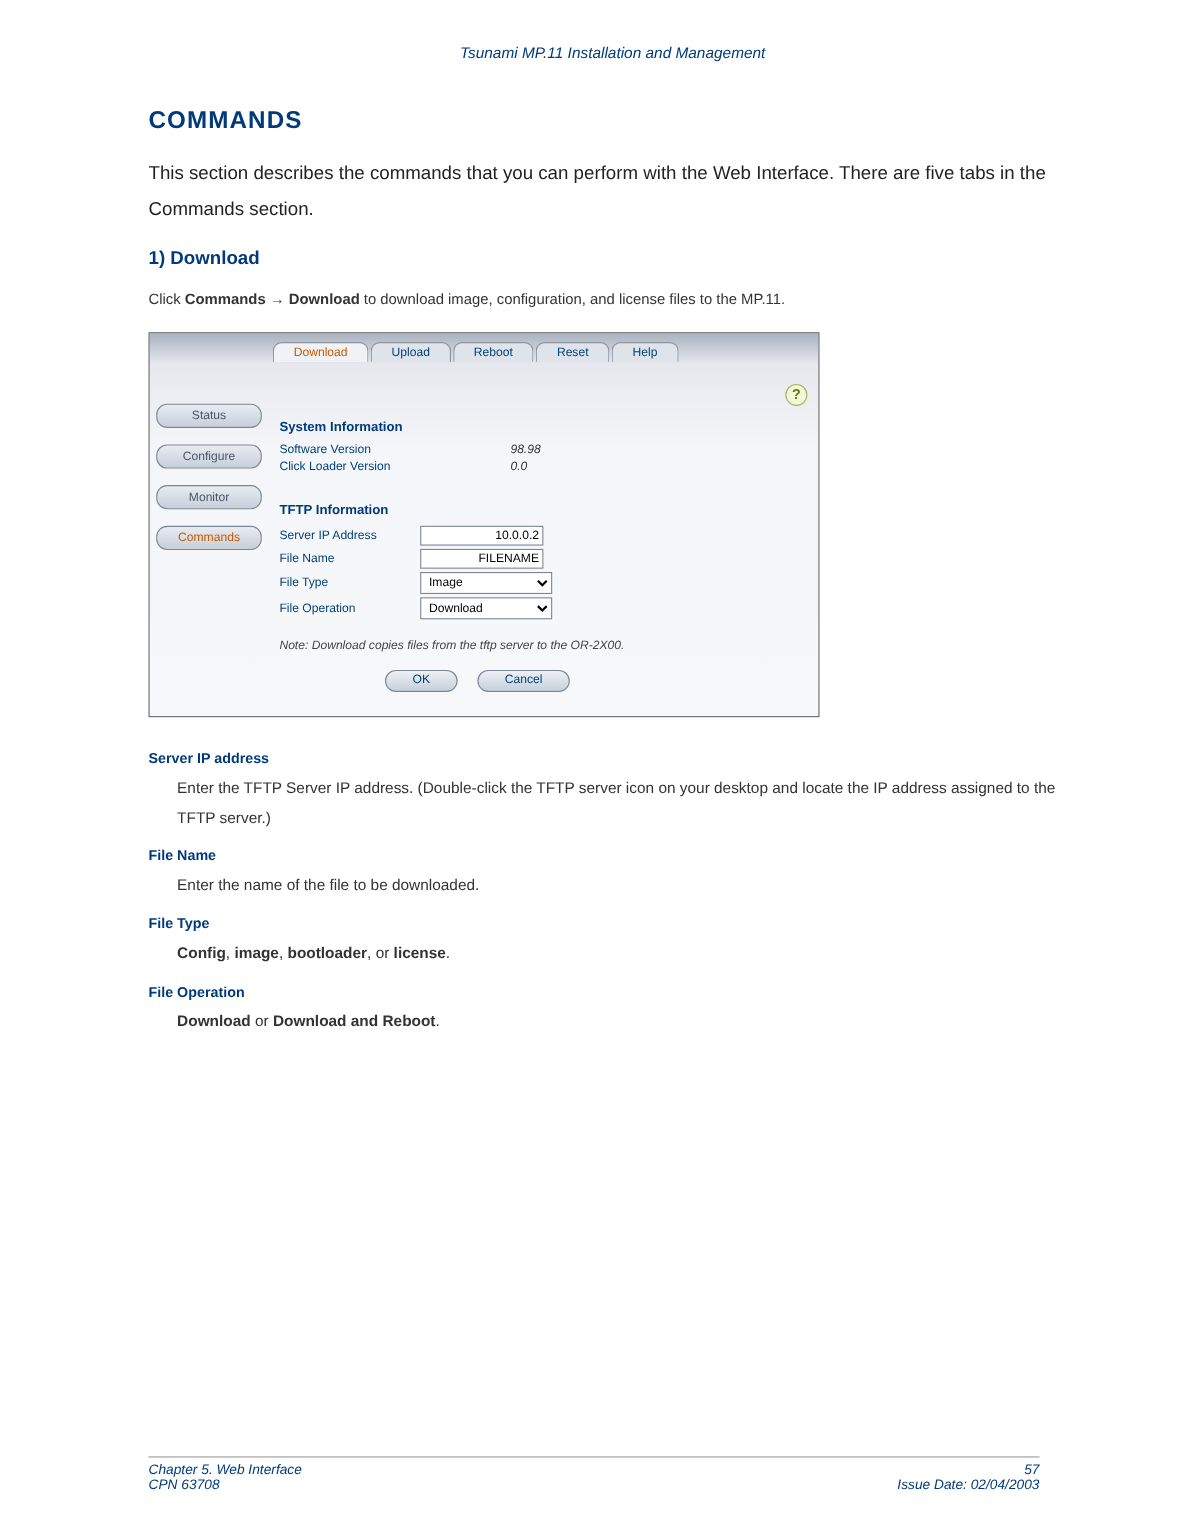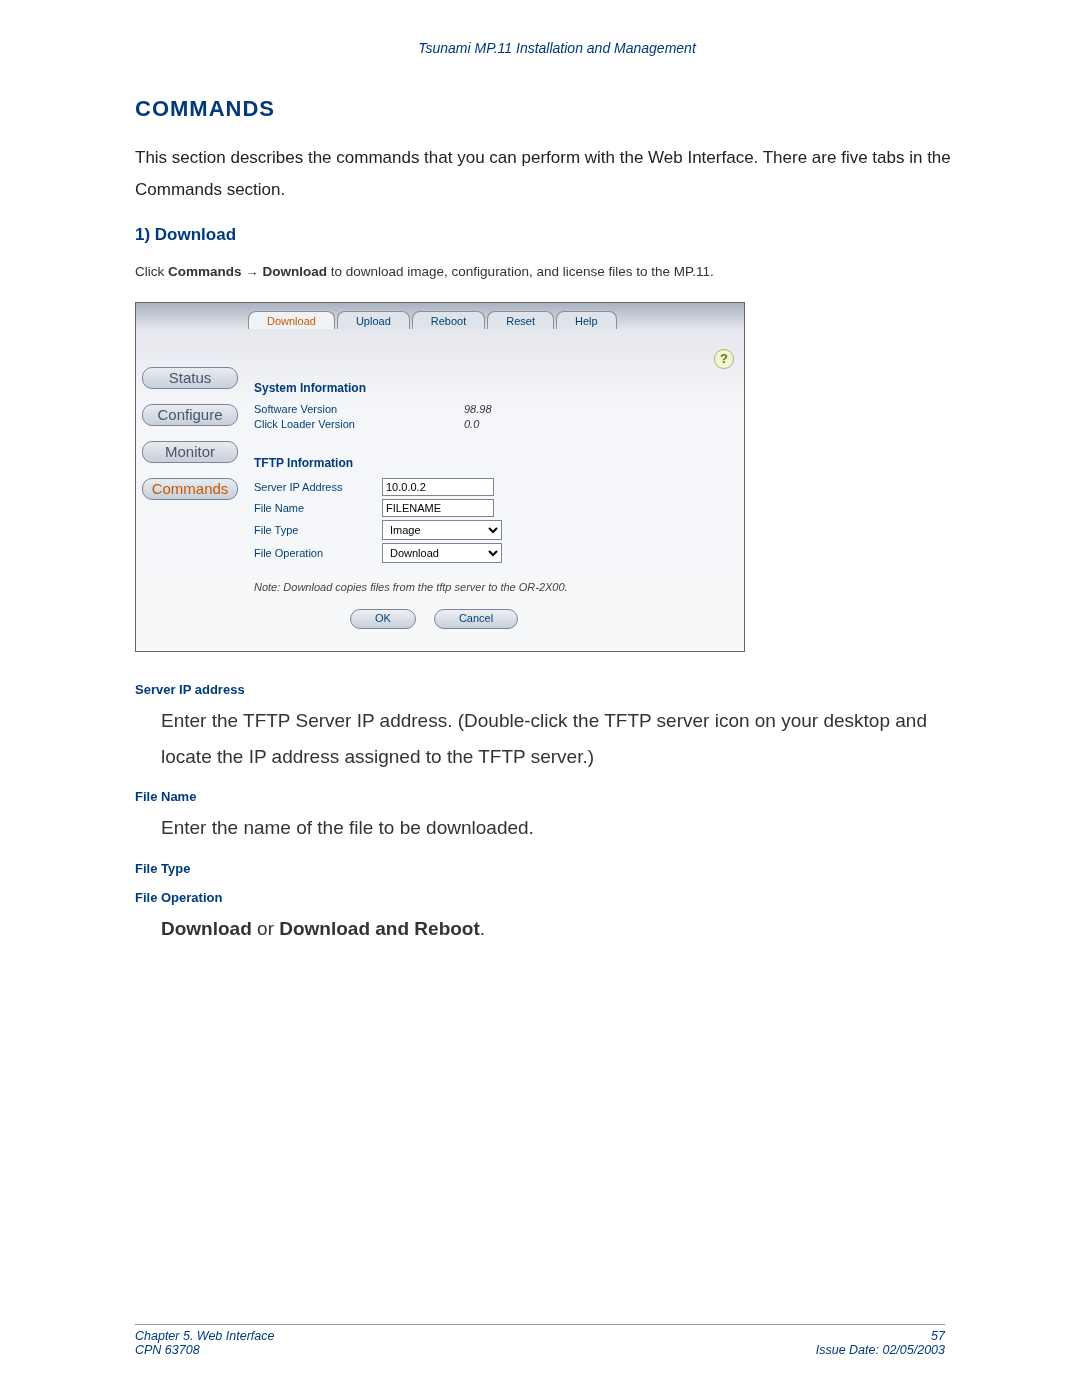--- a/index.html
+++ b/index.html
@@ -105,21 +105,21 @@
     left: 6px;
     top: 64px;
     width: 96px;
   }
   .side-btn {
     background: linear-gradient(#e8ecf2, #c7cfda);
     border: 1px solid #7b8595;
     border-radius: 10px;
     height: 20px;
     line-height: 20px;
-    font-size: 15px;
+    font-size: 11px;
     color: #4a5568;
     text-align: center;
     margin-bottom: 15px;
     cursor: pointer;
   }
   .side-btn.active {
     color: #c75a00;
   }
   .content-area {
     position: absolute;
@@ -163,21 +163,21 @@
   }
   input.txt, select.sel {
     font-family: Tahoma, Verdana, sans-serif;
     font-size: 11px;
     border: 1px solid #7b8595;
     background: #fff;
     height: 16px;
     padding: 0 3px;
     box-sizing: content-box;
   }
-  input.txt { width: 104px; }
+  input.txt { width: 104px; text-align: right; }
   select.sel { width: 112px; height: 18px; }
   .note {
     font-style: italic;
     font-size: 11px;
     color: #444;
     margin-top: 18px;
   }
   .btn-row {
     margin-top: 16px;
     padding-left: 96px;
@@ -199,21 +199,21 @@
     margin-top: 10px;
   }
   .def-term {
     color: #003a7a;
     font-weight: bold;
     font-size: 13px;
     margin-top: 14px;
   }
   .def-body {
     margin: 6px 0 6px 26px;
-    font-size: 19px;
+    font-size: 14px;
     line-height: 1.9;
   }
   .footer {
     position: absolute;
     left: 135px;
     right: 135px;
     bottom: 40px;
     border-top: 1px solid #999;
     padding-top: 4px;
     color: #003a7a;
@@ -309,32 +309,35 @@
 
   <div class="defs">
 
     <div class="def-term">Server IP address</div>
     <div class="def-body">Enter the TFTP Server IP address.  (Double-click the TFTP server icon on your desktop and locate the IP address assigned to the TFTP server.)</div>
 
     <div class="def-term">File Name</div>
     <div class="def-body">Enter the name of the file to be downloaded.</div>
 
     <div class="def-term">File Type</div>
+    <div class="def-body">
+      <b>Config</b><span>, </span><b>image</b><span>, </span><b>bootloader</b><span>, or </span><b>license</b><span>.</span>
+    </div>
 
     <div class="def-term">File Operation</div>
     <div class="def-body">
       <b>Download</b><span> or </span><b>Download and Reboot</b><span>.</span>
     </div>
 
   </div>
 
   <div class="footer">
     <div class="fl">
       <div>Chapter 5.  Web Interface</div>
       <div>CPN 63708</div>
     </div>
     <div class="fr">
       <div>57</div>
-      <div>Issue Date:  02/05/2003</div>
+      <div>Issue Date:  02/04/2003</div>
     </div>
   </div>
 
 </div>
 
 </body></html>

